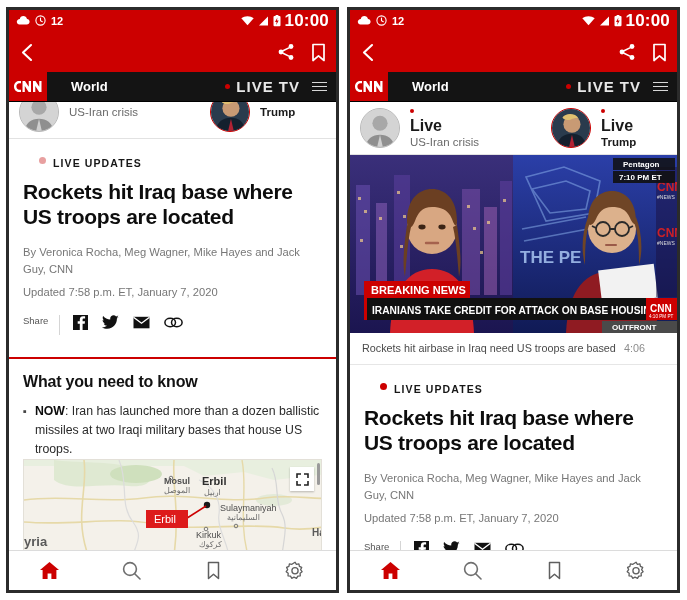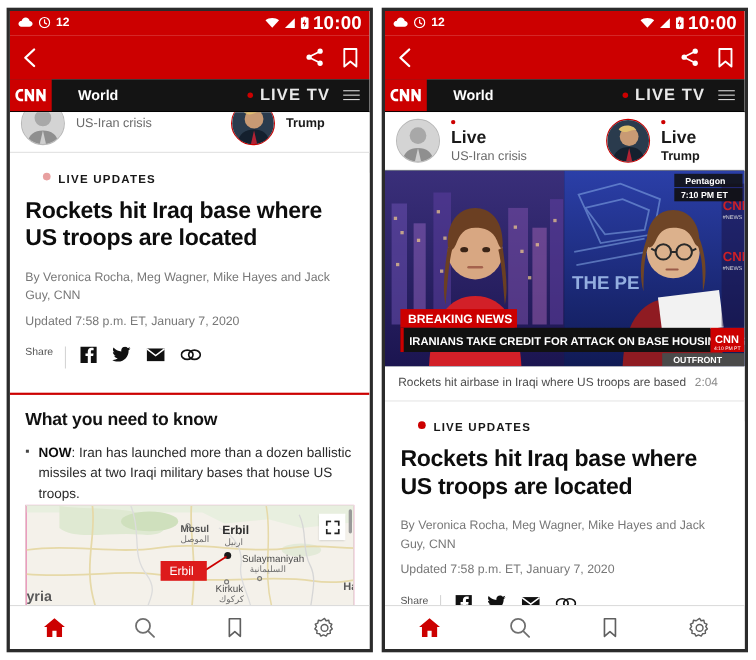--- a/index.html
+++ b/index.html
@@ -642,22 +642,22 @@
           <rect x="296" y="143" width="31" height="22" fill="#c00"></rect>
           <text x="300" y="157" font-family="Liberation Sans, sans-serif" font-size="10" font-weight="bold" fill="#fff">CNN</text>
           <text x="299" y="163" font-family="Liberation Sans, sans-serif" font-size="4.6" fill="#fff">4:10 PM PT</text>
 
           <rect x="252" y="166" width="75" height="12" fill="#4a4a4a"></rect>
           <text x="262" y="175" font-family="Liberation Sans, sans-serif" font-size="8" font-weight="bold" fill="#fff">OUTFRONT</text>
         </svg>
       </div>
 
       <div class="vid-caption">
-        <span class="t">Rockets hit airbase in Iraqi where US troops are based</span>
-        <span class="d">2:04</span>
+        <span class="t">Rockets hit airbase in Iraq need US troops are based</span>
+        <span class="d">4:06</span>
       </div>
 
       <div class="article">
         <div class="live-updates">
           <span class="lu-dot solid"></span>
           <span class="lu-text">LIVE UPDATES</span>
         </div>
         <h1 class="headline">Rockets hit Iraq base where US troops are located</h1>
         <div class="byline">By Veronica Rocha, Meg Wagner, Mike Hayes and Jack Guy, CNN</div>
         <div class="updated">Updated 7:58 p.m. ET, January 7, 2020</div>

